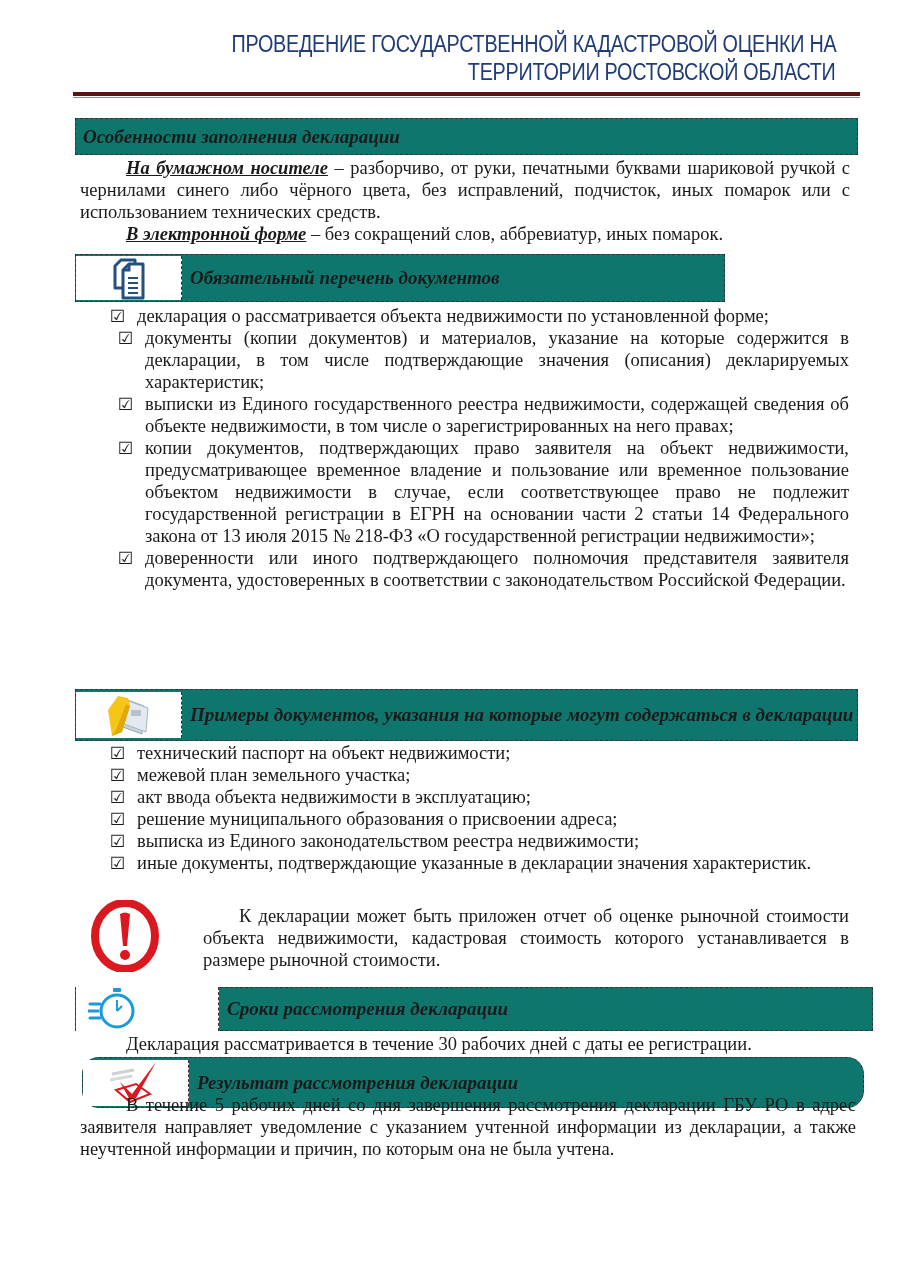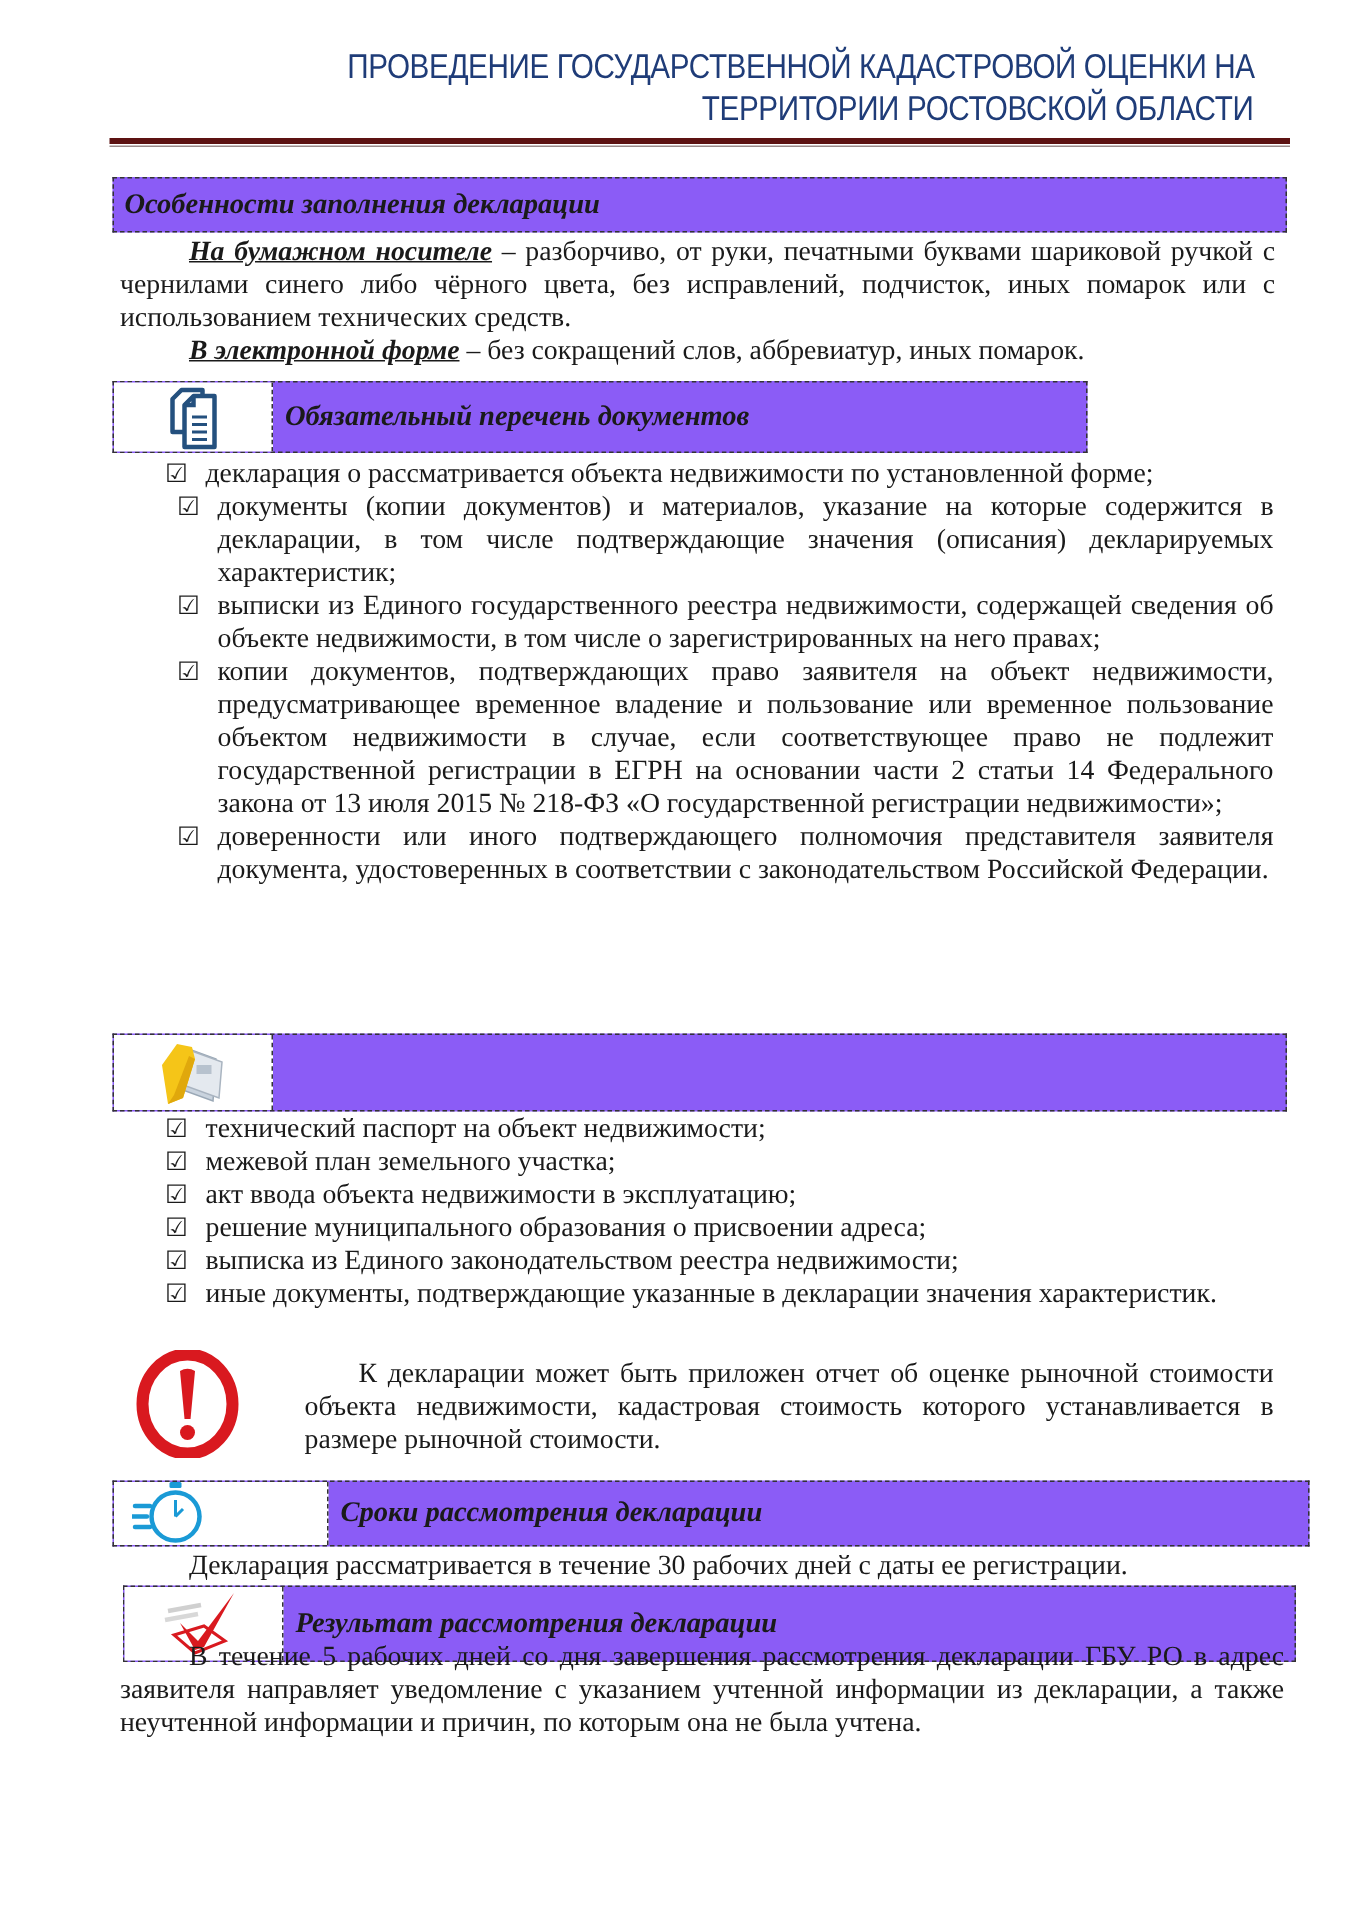--- a/index.html
+++ b/index.html
@@ -3,21 +3,21 @@
 <meta charset="utf-8">
 <style>
   html, body { margin:0; padding:0; background:#ffffff; }
   body { width:900px; height:1273px; position:relative; overflow:hidden;
          font-family:"Liberation Serif", serif; color:#1a1a1a; }
   .abs { position:absolute; }
   .title { right:64px; text-align:right; color:#1f3c78; font-family:"Liberation Sans", sans-serif;
            font-size:23px; letter-spacing:-0.3px; transform:scaleX(0.86); transform-origin:right center; white-space:nowrap; }
   .rule-thick { left:73px; width:787px; top:92px; height:4px; background:#5c1212; }
   .rule-thin { left:73px; width:787px; top:97px; height:1px; background:#9a8a8a; }
-  .box { position:absolute; border:1px dashed #333; background:#8b5cf6; box-sizing:border-box; display:flex; }
+  .box { position:absolute; border:1px dashed #333; background:#0f766e; box-sizing:border-box; display:flex;align-items:center; }
   .box .icon-cell { background:#ffffff; border-right:1px dashed #333; display:flex; align-items:center; justify-content:center; flex:none; }
   .box .hdr { font-style:italic; font-weight:bold; font-size:19px; color:#1a1a1a; padding-left:8px; display:flex; align-items:center; line-height:20px; }
   .para { font-size:18.5px; line-height:22px; text-align:justify; }
   .para .lead { font-weight:bold; font-style:italic; text-decoration:underline; }
   .li { position:relative; font-size:18.5px; line-height:22px; text-align:justify; }
   .li .chk { position:absolute; left:-27px; top:0; font-size:17px; font-family:"DejaVu Sans", sans-serif; }
 </style>
 </head>
 <body>
 
@@ -62,20 +62,21 @@
 <div class="box" style="left:75px; top:689px; width:783px; height:52px;">
   <div class="icon-cell" style="width:105px;">
     <svg width="50" height="46" viewBox="0 0 50 46">
       <path d="M18 6 L40 14 L38 42 L16 34 Z" fill="#c9d3de" stroke="#9aa8b6" stroke-width="1"></path>
       <path d="M22 8 L44 16 L42 40 L20 32 Z" fill="#e4e9ef" stroke="#a9b4c0" stroke-width="1"></path>
       <rect x="27" y="18" width="10" height="6" fill="#b7c2ce"></rect>
       <path d="M4 18 L14 4 L24 6 L26 14 L18 40 L8 44 Z" fill="#f5c518"></path>
       <path d="M8 44 L18 40 L26 14 L22 12 L12 38 Z" fill="#e0a80c"></path>
     </svg>
   </div>
+  <div class="hdr" style="text-align:justify;">Примеры документов, указания на которые могут содержаться в декларации</div>
 </div>
 
 <div class="abs" style="left:137px; top:742px; width:712px;">
   <div class="li"><span class="chk">☑</span><span>технический паспорт на объект недвижимости;</span></div>
   <div class="li"><span class="chk">☑</span><span>межевой план земельного участка;</span></div>
   <div class="li"><span class="chk">☑</span><span>акт ввода объекта недвижимости в эксплуатацию;</span></div>
   <div class="li"><span class="chk">☑</span><span>решение муниципального образования о присвоении адреса;</span></div>
   <div class="li"><span class="chk">☑</span><span>выписка из Единого законодательством реестра недвижимости;</span></div>
   <div class="li"><span class="chk">☑</span><span>иные документы, подтверждающие указанные в декларации значения характеристик.</span></div>
 </div>
@@ -100,21 +101,21 @@
       <rect x="25" y="1" width="8" height="4" rx="1" fill="#1a9ad6"></rect>
       <circle cx="29" cy="24" r="16" fill="#ffffff" stroke="#1a9ad6" stroke-width="3"></circle>
       <line x1="29" y1="24" x2="29" y2="13" stroke="#1a9ad6" stroke-width="2"></line>
       <line x1="29" y1="24" x2="34" y2="19" stroke="#1a9ad6" stroke-width="2"></line>
     </svg>
   </div>
   <div class="hdr">Сроки рассмотрения декларации</div>
 </div>
 <div class="abs para" style="left:126px; top:1033px; width:730px; text-align:left;">Декларация рассматривается в течение 30 рабочих дней с даты ее регистрации.</div>
 
-<div class="box" style="left:82px; top:1057px; width:782px; height:51px;">
+<div class="box" style="left:82px; top:1057px; width:782px; height:51px;border-radius:17px;">
   <div class="icon-cell" style="width:105px;">
     <svg width="60" height="46" viewBox="0 0 60 46">
       <path d="M6 14 L28 10" stroke="#d0d0d0" stroke-width="3"></path>
       <path d="M4 20 L26 16" stroke="#d8d8d8" stroke-width="3"></path>
       <path d="M10 30 L30 24 L44 34 L24 42 Z" fill="#ffffff" stroke="#d9191f" stroke-width="2"></path>
       <path d="M14 22 L26 34 L50 2 L30 38 L24 40 Z" fill="#d9191f"></path>
     </svg>
   </div>
   <div class="hdr">Результат рассмотрения декларации</div>
 </div>

